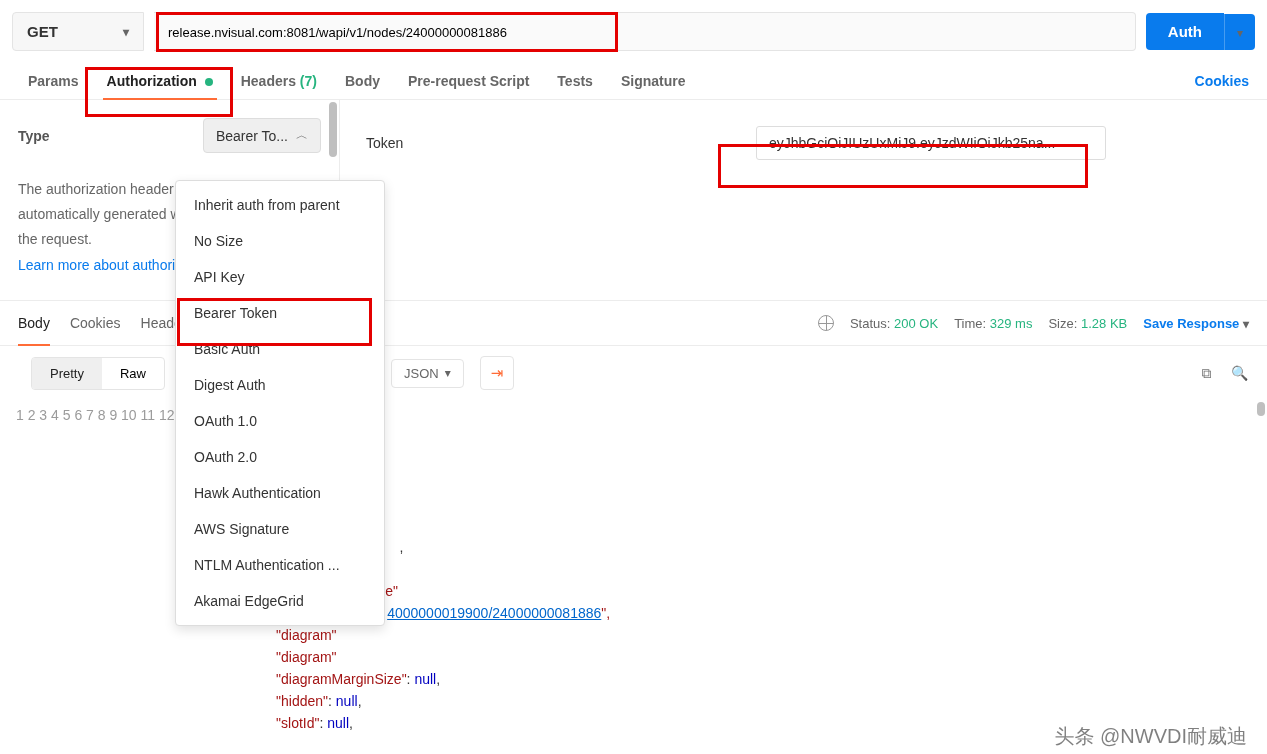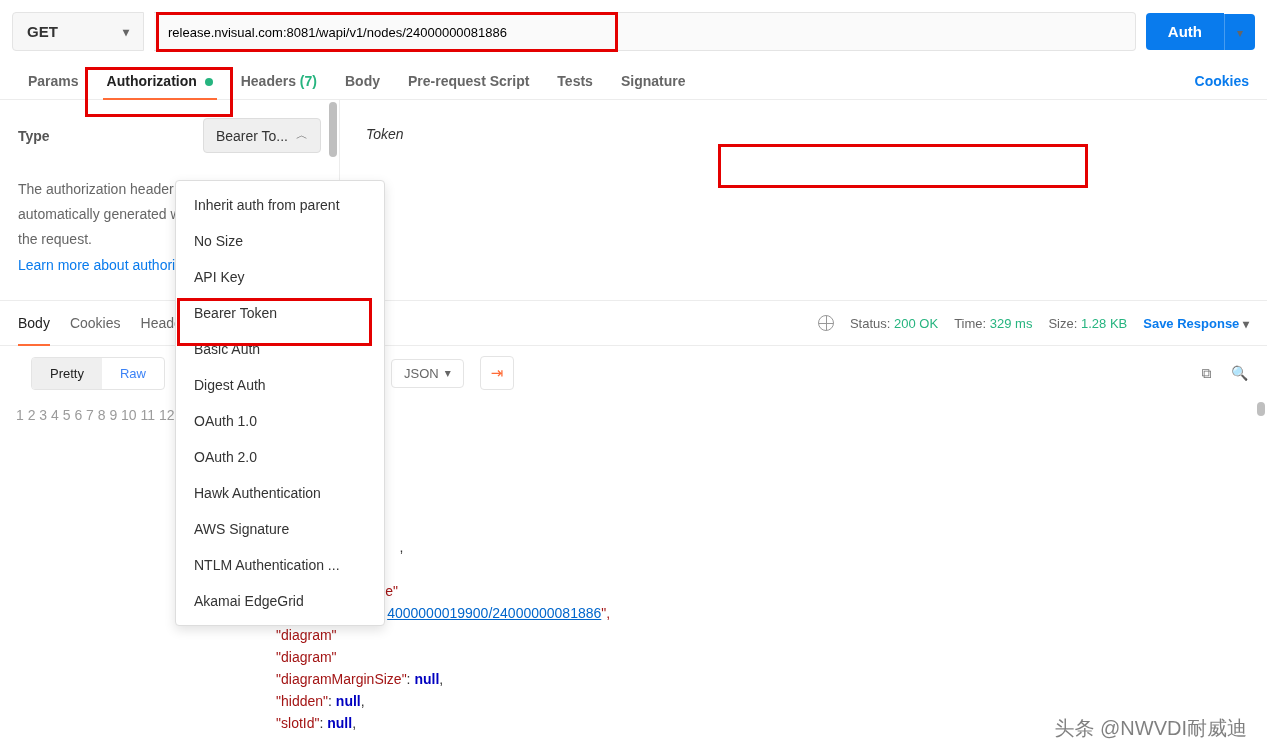--- a/index.html
+++ b/index.html
@@ -20,53 +20,53 @@
   .cookies-link { margin-left: auto; color: #097bed; font-weight: 600; padding: 10px 4px; }
   .auth-area { display: flex; position: relative; }
   .left-pane { width: 340px; padding: 18px; border-right: 1px solid #ececec; position: relative; }
   .type-row { display: flex; align-items: center; justify-content: space-between; margin-bottom: 24px; gap: 7px; }
   .type-label { font-weight: 600; color: #555; }
   .type-select { display: flex; align-items: center; gap: 8px; background: #efefef; border: 1px solid #ddd; padding: 8px 12px; border-radius: 4px; font-size: 14px; }
   .desc { color: #666; line-height: 1.8; font-size: 14px; }
   .learn { color: #097bed; }
   .right-pane { flex: 1; padding: 26px; }
   .token-row { display: flex; align-items: center; gap: 40px; }
-  .token-label { width: 350px; font-style: italic; }
+  .token-label { width: 350px; }
   .token-input { padding: 8px 12px; font-size: 14px; border: 1px solid #ddd; border-radius: 3px; width: 350px; white-space: nowrap; overflow: hidden; text-overflow: ellipsis; }
   .dropdown { position: absolute; top: 180px; left: 175px; background: #fff; border: 1px solid #ddd; border-radius: 4px; box-shadow: 0 4px 12px rgba(0,0,0,0.12); width: 210px; z-index: 50; padding: 6px 0; }
   .dropdown .item { padding: 10px 18px; font-size: 14px; cursor: pointer; }
   .response-bar { display: flex; align-items: center; padding: 10px 18px; border-top: 1px solid #ececec; border-bottom: 1px solid #ececec; }
   .resp-tabs { display: flex; gap: 20px; }
   .resp-tab { padding: 4px 0; color: #666; font-size: 14px; }
   .resp-tab.active { color: #222; position: relative; }
   .resp-tab.active::after { content: ""; position: absolute; left: 0; right: 0; bottom: -11px; height: 2px; background: #ff6c37; }
   .status-area { margin-left: auto; display: flex; align-items: center; gap: 16px; color: #666; font-size: 13px; }
   .status-area .ok { color: #26b47f; }
   .status-area .save { color: #097bed; font-weight: 700; }
   .globe { width: 16px; height: 16px; border: 1.5px solid #999; border-radius: 50%; position: relative; }
   .globe::before { content:""; position:absolute; left:0; right:0; top:50%; border-top:1.5px solid #999; }
   .globe::after { content:""; position:absolute; top:0; bottom:0; left:50%; border-left:1.5px solid #999; }
   .format-bar { display: flex; align-items: center; padding: 10px 18px; gap: 6px; }
   .fmt-group { display: flex; border: 1px solid #e4e4e4; border-radius: 4px; overflow: hidden; margin-left: 13px; }
-  .fmt { padding: 8px 18px; font-size: 13px; color: #3b82f6; }
+  .fmt { padding: 8px 18px; font-size: 13px; color: #000000; }
   .fmt.active { background: #efefef; color: #222; }
   .json-select { margin-left: 10px; display: flex; align-items: center; gap: 6px; border: 1px solid #e4e4e4; padding: 6px 12px; border-radius: 4px; font-size: 13px; color: #666; }
   .wrap-btn { margin-left: 10px; border: 1px solid #e4e4e4; padding: 7px 10px; border-radius: 4px; color: #ff6c37; font-size: 15px; }
   .icon-right { margin-left: auto; display: flex; gap: 20px; color: #777; }
   .codearea { display: flex; font-family: ui-monospace, Menlo, Consolas, monospace; font-size: 14px; padding-left: 12px; position: relative; }
   .gutter { text-align: right; color: #9b9b9b; padding: 4px 12px 4px 4px; line-height: 22px; user-select: none; }
   .code { padding: 4px 0; line-height: 22px; white-space: pre; }
   .k { color: #a31515; }
-  .b { color: #0000c0; font-weight: bold; }
+  .b { color: #0000c0; }
   .s { color: #a31515; }
   .p { color: #333; }
   .link { color: #0066cc; text-decoration: underline; }
   .chev { font-size: 12px; color: #666; }
   .hl-red { border: 3px solid #e40000; position: absolute; pointer-events: none; z-index: 60; }
-  .watermark { position: absolute; right: 20px; bottom: 12px; font-size: 20px; font-weight: 500; color: rgba(0,0,0,0.5); }
+  .watermark { position: absolute; right: 20px; bottom: 4px; font-size: 20px; font-weight: 500; color: rgba(0,0,0,0.5); }
   .scroll-handle { position: absolute; width: 8px; height: 55px; background: #bfbfbf; border-radius: 4px; right: 2px; }
 </style>
 </head>
 <body>
 
 <div class="topbar">
   <div class="method-select">
     <span>GET</span>
     <span class="chev">▾</span>
   </div>
@@ -109,20 +109,21 @@
     <div class="desc">
       <div>The authorization header will be</div>
       <div>automatically generated when you send</div>
       <div>the request.</div>
       <span class="learn">Learn more about authorization</span>
     </div>
   </div>
   <div class="right-pane">
     <div class="token-row">
       <div class="token-label">Token</div>
+      <div class="token-input">eyJhbGciOiJIUzUxMiJ9.eyJzdWIiOiJkb25na...</div>
     </div>
   </div>
 </div>
 
 <div class="dropdown">
   <div class="item">Inherit auth from parent</div>
   <div class="item">No Size</div>
   <div class="item">API Key</div>
   <div class="item">Bearer Token</div>
   <div class="item">Basic Auth</div>

